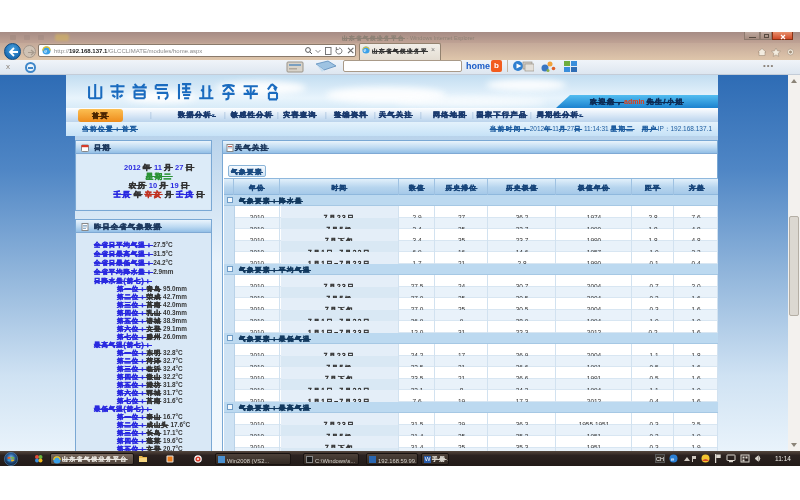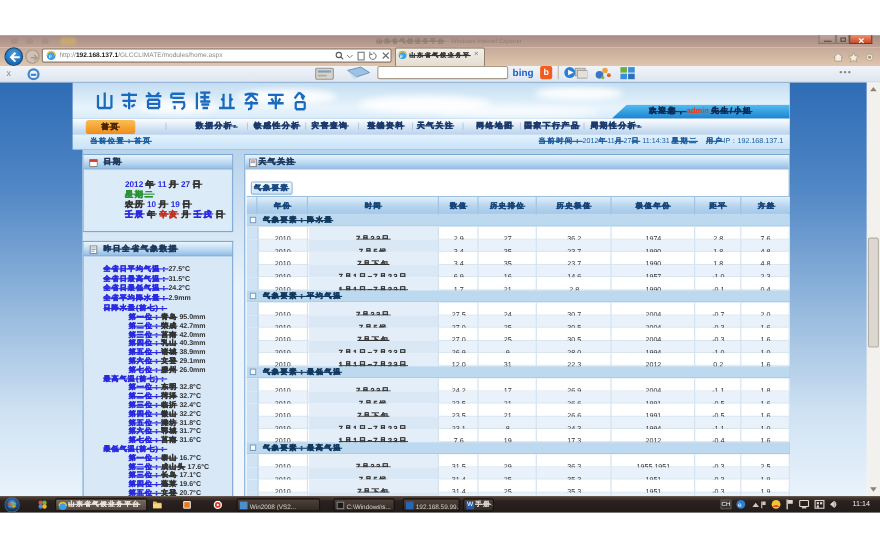--- a/index.html
+++ b/index.html
@@ -54,21 +54,21 @@
 #crumbL{position:absolute;left:16px;top:0}
 #crumbR{position:absolute;right:6px;top:0}
 #pagebg{position:absolute;left:9px;top:61px;width:643px;height:315px;background:linear-gradient(180deg,#b9d3eb,#e9f3fb 40%,#f2f8fd)}
 
 .panel{position:absolute;border:1px solid #7aa8d4;background:#d9e8f6}
 .phead{position:absolute;left:0;top:0;width:100%;height:13px;background:linear-gradient(180deg,#eaf4fc,#bedaf2 55%,#93bfe6);border-bottom:1px solid #7fa9d4;font-size:7px;font-weight:bold;color:#1c1c1c;line-height:13px}
 .picon{position:absolute;left:5px;top:2.5px;width:8px;height:8px}
 .ptext{position:absolute;left:18px;top:0;color:#1e3a5f}
 #sp1{left:75px;top:65px;width:137px;height:71px}
 #sp1 .pbody{position:absolute;left:1px;top:14px;right:1px;bottom:1px;background:#dcebf8}
-#dlines{position:absolute;right:6px;top:22px;text-align:left;font-size:7.5px;font-weight:bold;color:#333;line-height:9px;white-space:nowrap}
+#dlines{position:absolute;right:6px;top:22px;text-align:center;font-size:7.5px;font-weight:bold;color:#333;line-height:9px;white-space:nowrap}
 #dlines .b{color:#2a2ae0}
 #dlines .g{color:#2a9235}
 #dlines .r{color:#c03020}
 #sp2{left:75px;top:144px;width:137px;height:232px;border-bottom:none}
 #sp2 .pbody{position:absolute;left:1px;top:14px;right:1px;bottom:0;background:#d9e8f6;overflow:hidden}
 #slines{position:absolute;left:0px;top:5.5px;width:100%;font-size:6.4px;font-weight:bold;line-height:9px;white-space:nowrap}
 #slines .cjk{letter-spacing:1px}
 .sl{height:9px}
 .sl.r{height:8.05px;line-height:8.05px}
 .lab{color:#2a2ae0;margin-left:17px}
@@ -173,21 +173,21 @@
 <svg class="abs" style="left:286px;top:60px;width:26px;height:13px" viewBox="0 0 26 13">
     <rect x="1" y="2" width="16" height="10" rx="1" fill="#d8d3ca" stroke="#9a948a"></rect>
     <rect x="3" y="4" width="12" height="2" fill="#7a9fc0"></rect>
     <rect x="3" y="8" width="8" height="1.5" fill="#b0a89c"></rect>
   </svg>
 <svg class="abs" style="left:314px;top:60px;width:26px;height:13px" viewBox="0 0 26 13">
     <path d="M2 4 L14 1 L22 6 L10 10 Z" fill="#9ec3e2" stroke="#5b8cbb" stroke-width="0.8"></path>
     <path d="M2 4 L10 10 L8 12 Z" fill="#c6ddf0"></path>
   </svg>
 <div class="abs" id="tb_in"></div>
-<div class="abs" id="bing">bing</div>
+<div class="abs" id="bing">home</div>
 <div class="abs" id="bingbox">b</div>
 <div class="abs" id="tbsep"></div>
 <svg class="abs" style="left:512px;top:59px;width:22px;height:14px" viewBox="0 0 22 14">
     <circle cx="6" cy="7" r="5" fill="#2f7fd0"></circle>
     <polygon points="4.5,4.5 9.5,7 4.5,9.5" fill="#fff"></polygon>
     <rect x="11" y="3" width="9" height="7" fill="#cfcac2" stroke="#9a948a" stroke-width="0.7"></rect>
     <rect x="13" y="5" width="9" height="7" fill="#e4e0da" stroke="#9a948a" stroke-width="0.7"></rect>
   </svg>
 <svg class="abs" style="left:539px;top:59px;width:18px;height:14px" viewBox="0 0 18 14">
     <circle cx="6" cy="9" r="3.5" fill="#3a76c2"></circle>

